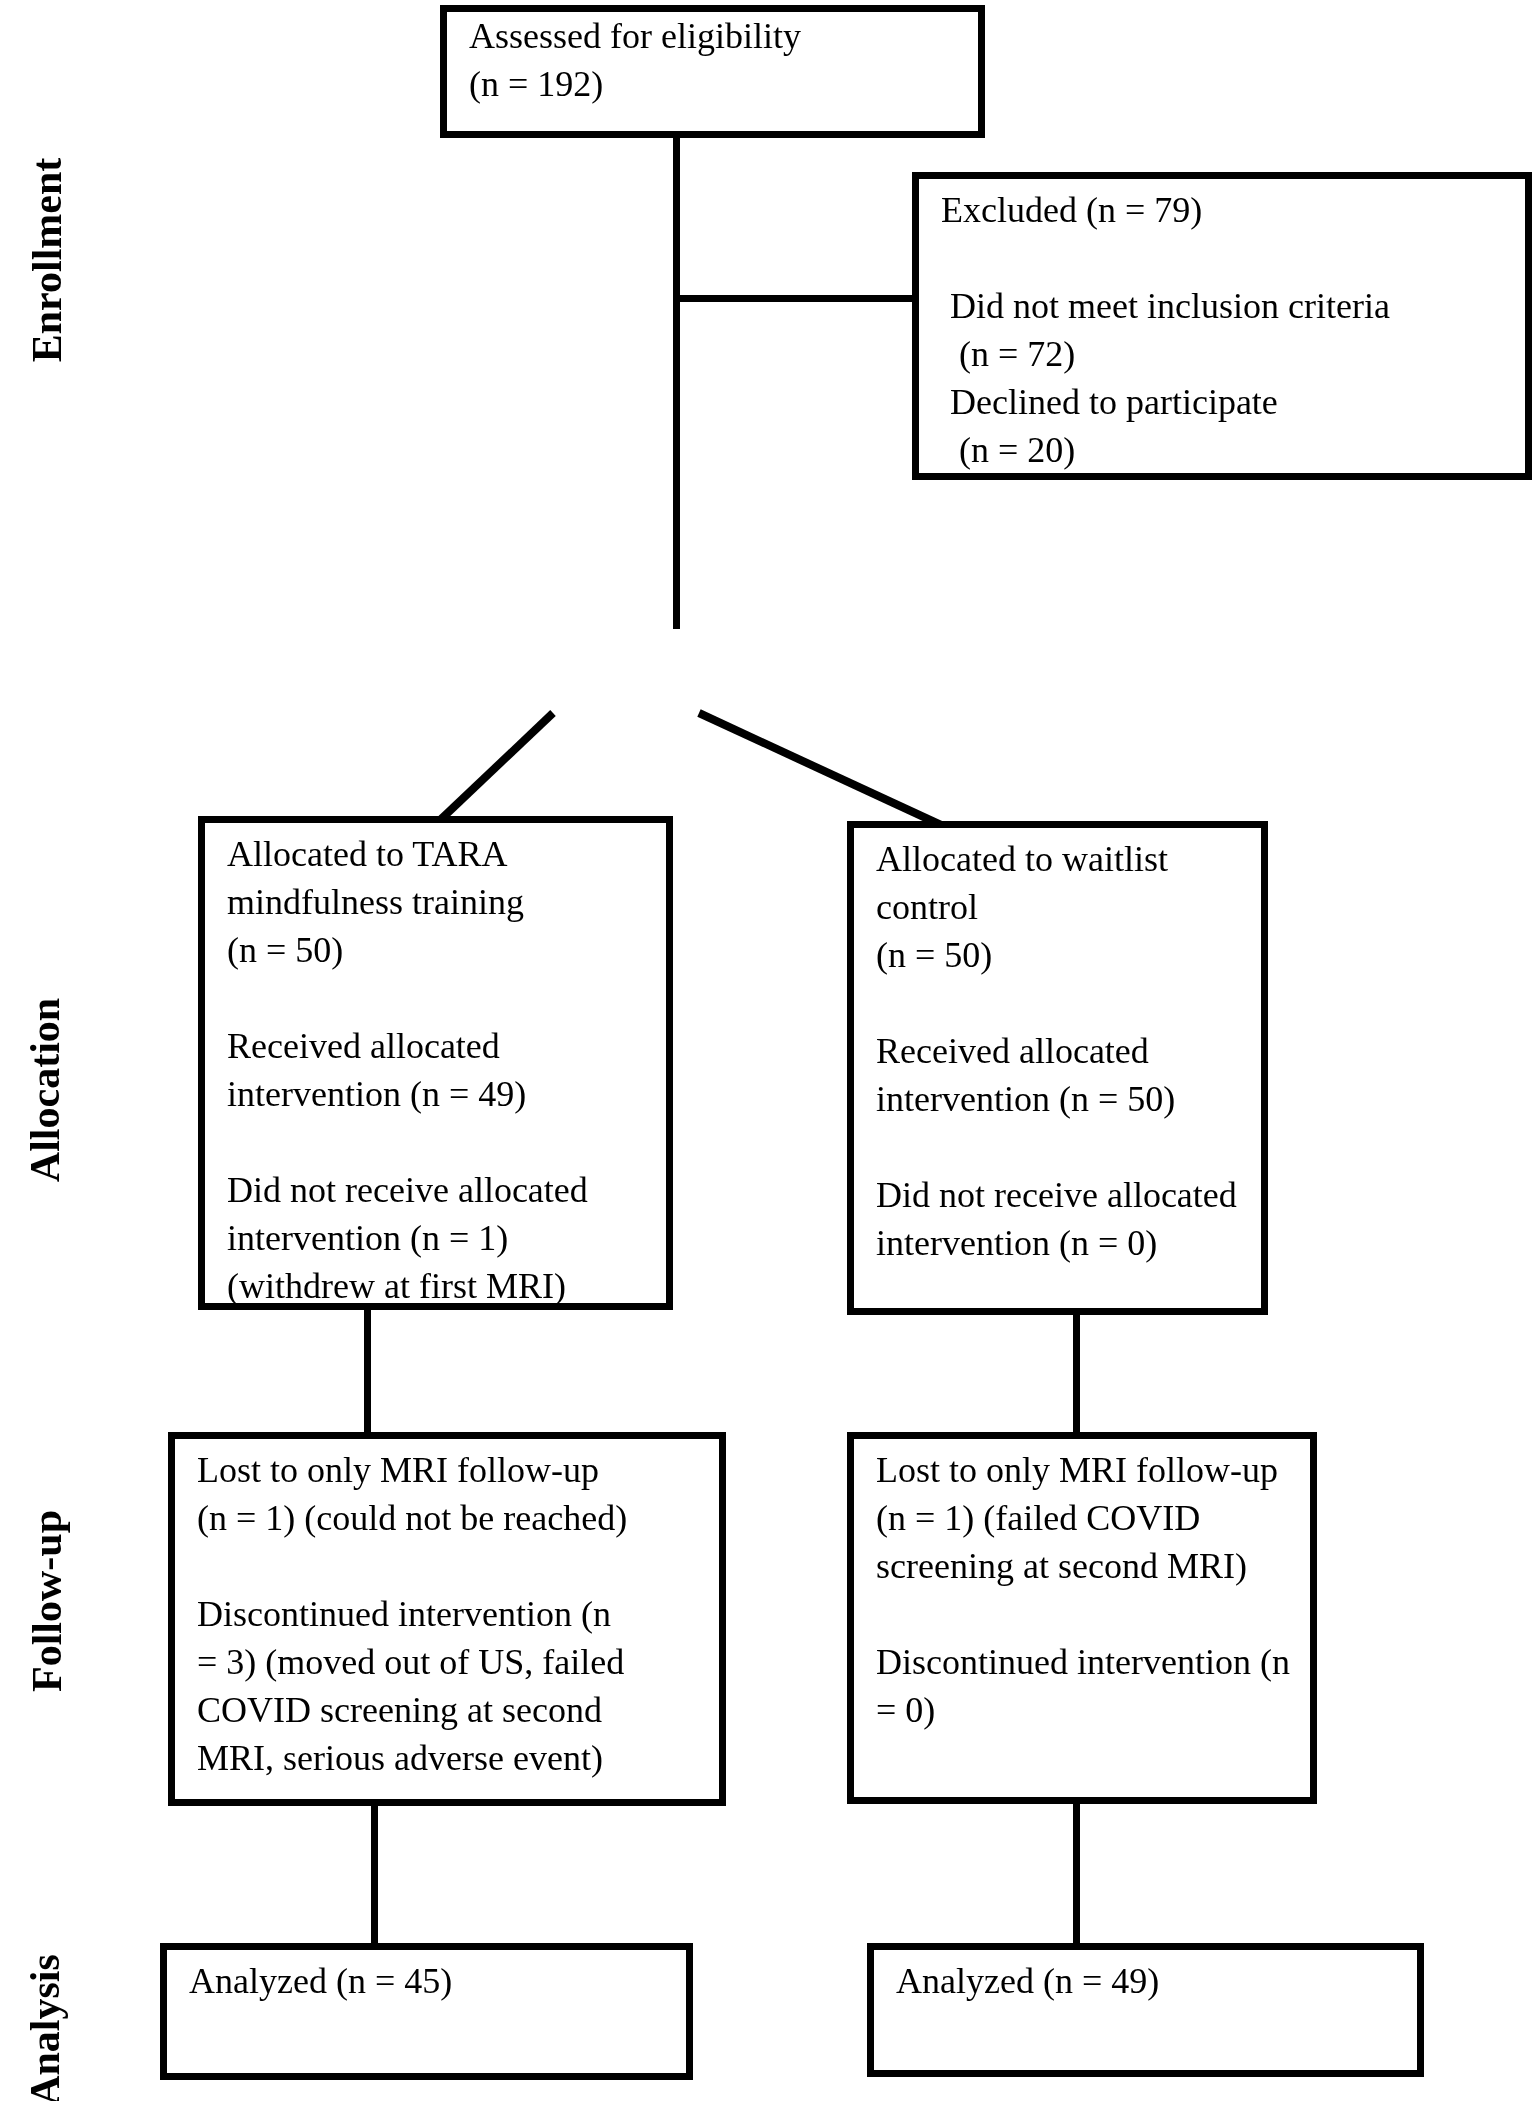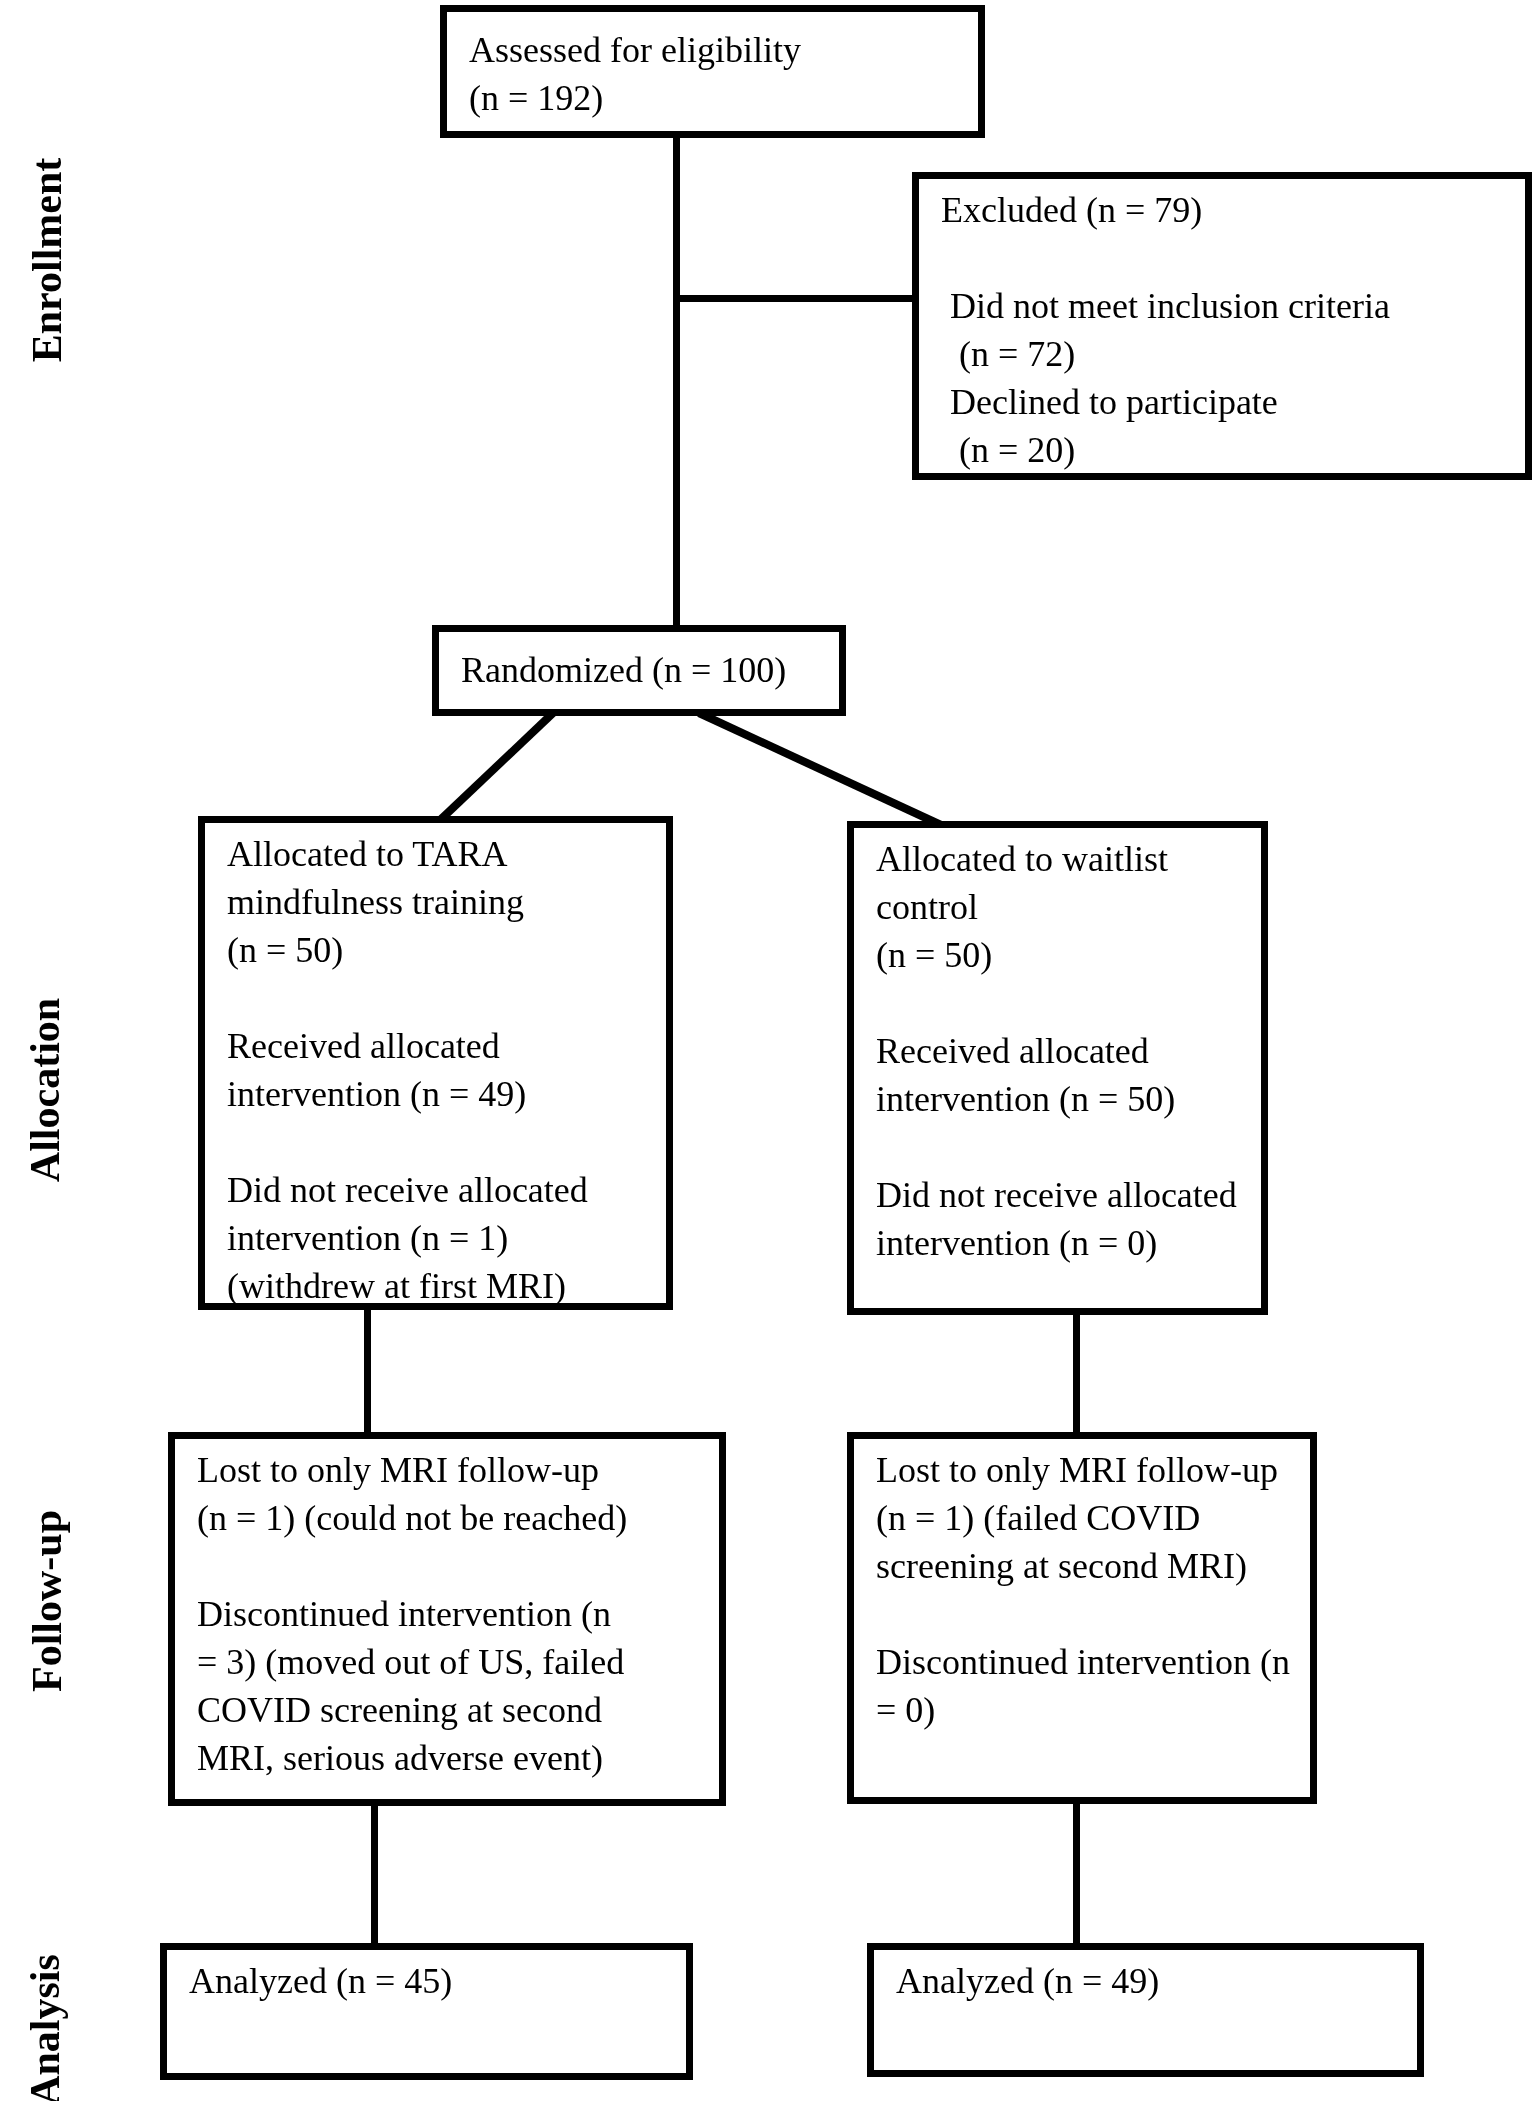--- a/index.html
+++ b/index.html
@@ -15,21 +15,21 @@
     position:absolute;
     box-sizing:border-box;
     border:7px solid #000000;
     background:#ffffff;
     font-size:36px;
     line-height:48px;
     white-space:pre-wrap;
     padding:7px 18px 0 22px;
     z-index:2;
   }
-  .pad-lg{padding-top:14px;}
+  .pad-lg{padding-top:0;}
   .connector{
     position:absolute;
     background:#000000;
     z-index:1;
   }
   .stage-label{
     position:absolute;
     font-weight:bold;
     font-size:42px;
     white-space:nowrap;
@@ -66,21 +66,20 @@
   <div class="box pad-lg" style="left:440px;top:5px;width:545px;height:133px;">Assessed for eligibility
 (n = 192)</div>
 
   <div class="box" style="left:912px;top:172px;width:620px;height:308px;">Excluded (n = 79)
 
  Did not meet inclusion criteria
   (n = 72)
  Declined to participate
   (n = 20)</div>
 
-  <div class="box pad-lg" style="left:432px;top:625px;width:414px;height:91px;">Randomized (n = 100)</div>
 
   <div class="box" style="left:168px;top:816px;width:475px;height:494px;margin-left:30px;">Allocated to TARA
 mindfulness training
 (n = 50)
 
 Received allocated
 intervention (n = 49)
 
 Did not receive allocated
 intervention (n = 1)

